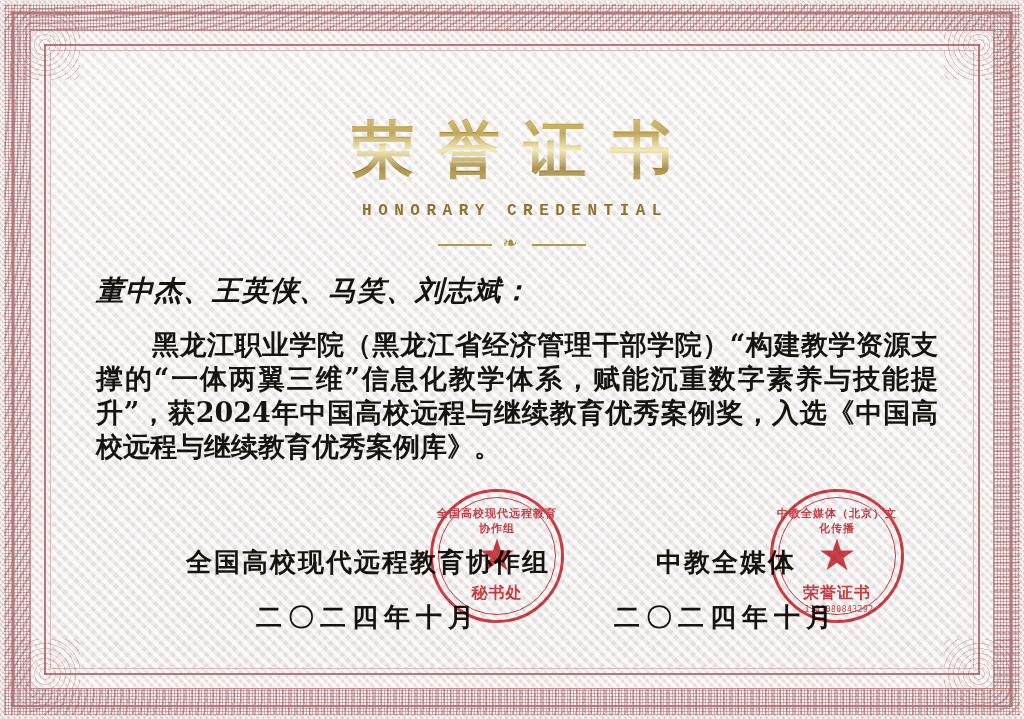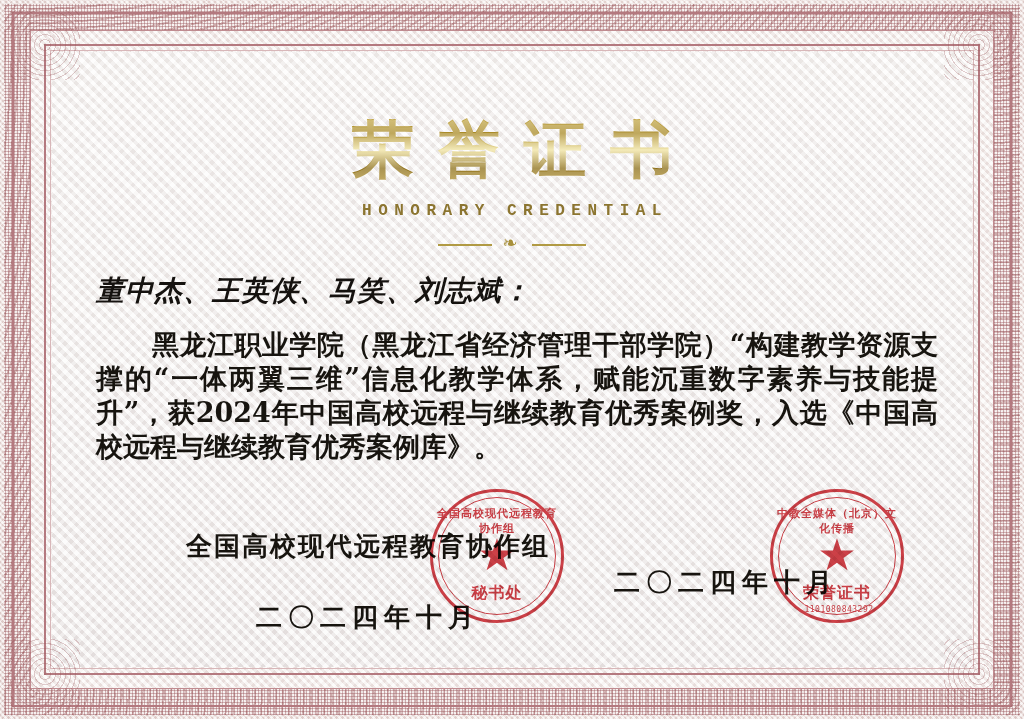--- a/index.html
+++ b/index.html
@@ -97,21 +97,21 @@
   }
 
   
   .sign{
     position:absolute;left:0;right:0;bottom:84px;
     display:flex;justify-content:center;gap:64px;
     font-family:"DejaVu Serif", serif;
   }
   .sign-col{text-align:center;position:relative;}
   .sign-org{font-size:26px;font-weight:700;color:#17140f;letter-spacing:2px;}
-  .sign-date{margin-top:36px;font-size:26px;font-weight:700;color:#17140f;letter-spacing:6px;}
+  .sign-date{margin-top:20px;font-size:26px;font-weight:700;color:#17140f;letter-spacing:6px;}
 
   
   .seal{
     position:absolute;width:128px;height:128px;border-radius:50%;
     border:3px solid #c8212a;opacity:.86;
     display:flex;align-items:center;justify-content:center;
     mix-blend-mode:multiply;
   }
   .seal::before{
     content:"";position:absolute;left:5px;top:5px;right:5px;bottom:5px;
@@ -169,20 +169,21 @@
     <div class="salutation">董中杰、王英侠、马笑、刘志斌：</div>
     <div class="para">黑龙江职业学院（黑龙江省经济管理干部学院）“构建教学资源支撑的“一体两翼三维”信息化教学体系，赋能沉重数字素养与技能提升”，获2024年中国高校远程与继续教育优秀案例奖，入选《中国高校远程与继续教育优秀案例库》。</div>
   </div>
 
   <div class="sign">
     <div class="sign-col">
       <div class="sign-org">全国高校现代远程教育协作组</div>
       <div class="sign-date">二〇二四年十月</div>
     </div>
     <div class="sign-col">
+      <div class="sign-org">中教全媒体</div>
       <div class="sign-date">二〇二四年十月</div>
     </div>
   </div>
 
   <div class="seal seal-left">
     <div class="seal-top">全国高校现代远程教育协作组</div>
     <div class="star">★</div>
     <div class="seal-bottom">秘书处</div>
   </div>
 

